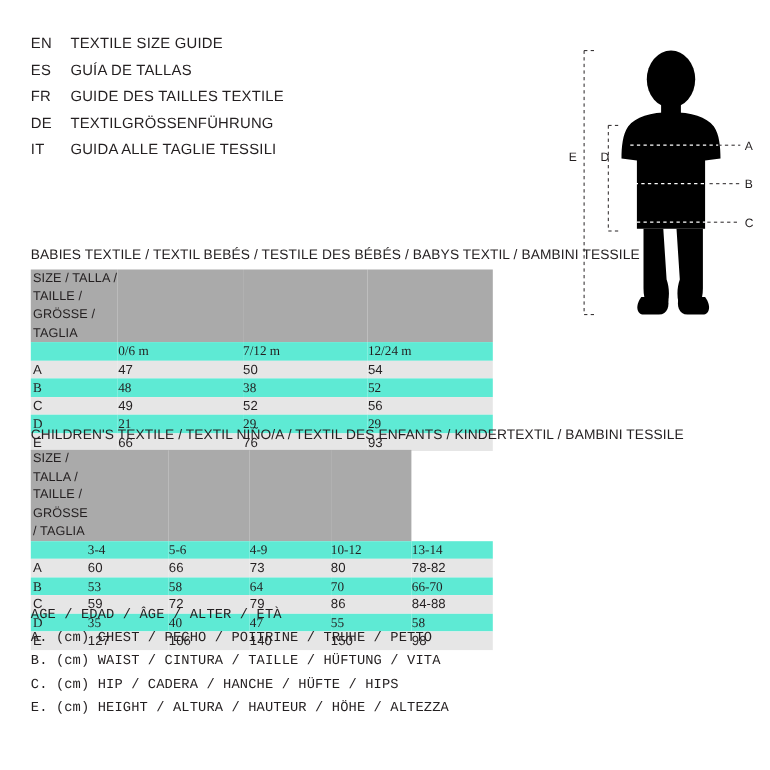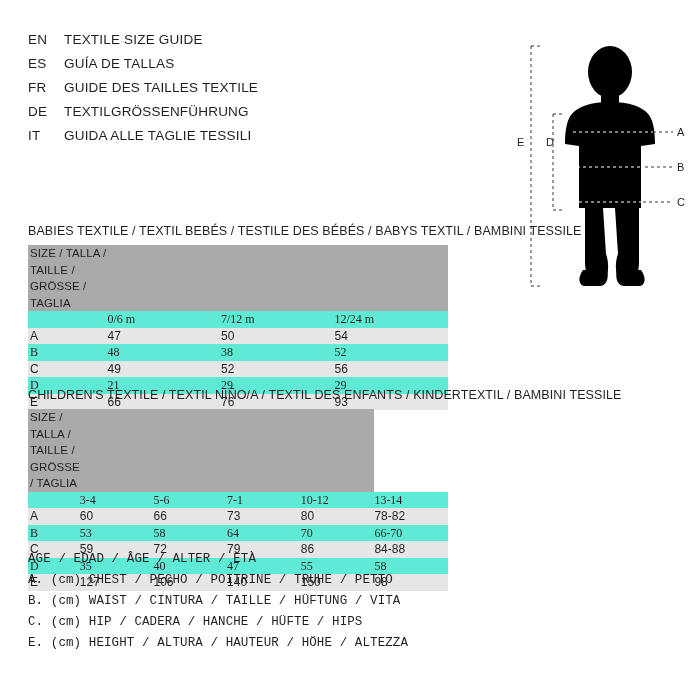--- a/index.html
+++ b/index.html
@@ -255,21 +255,21 @@
         <td class="c-label">SIZE / TALLA / TAILLE / GRÖSSE / TAGLIA</td>
         <td class="c-val"></td>
         <td class="c-val"></td>
         <td class="c-val"></td>
         <td class="c-val"></td>
       </tr>
       <tr class="row-plain">
         <td class="c-label"></td>
         <td class="c-val">3-4</td>
         <td class="c-val">5-6</td>
-        <td class="c-val">7-1</td>
+        <td class="c-val">4-9</td>
         <td class="c-val">10-12</td>
         <td class="c-val">13-14</td>
       </tr>
       <tr class="row-alt">
         <td class="c-label">A</td>
         <td class="c-val">60</td>
         <td class="c-val">66</td>
         <td class="c-val">73</td>
         <td class="c-val">80</td>
         <td class="c-val">78-82</td>

